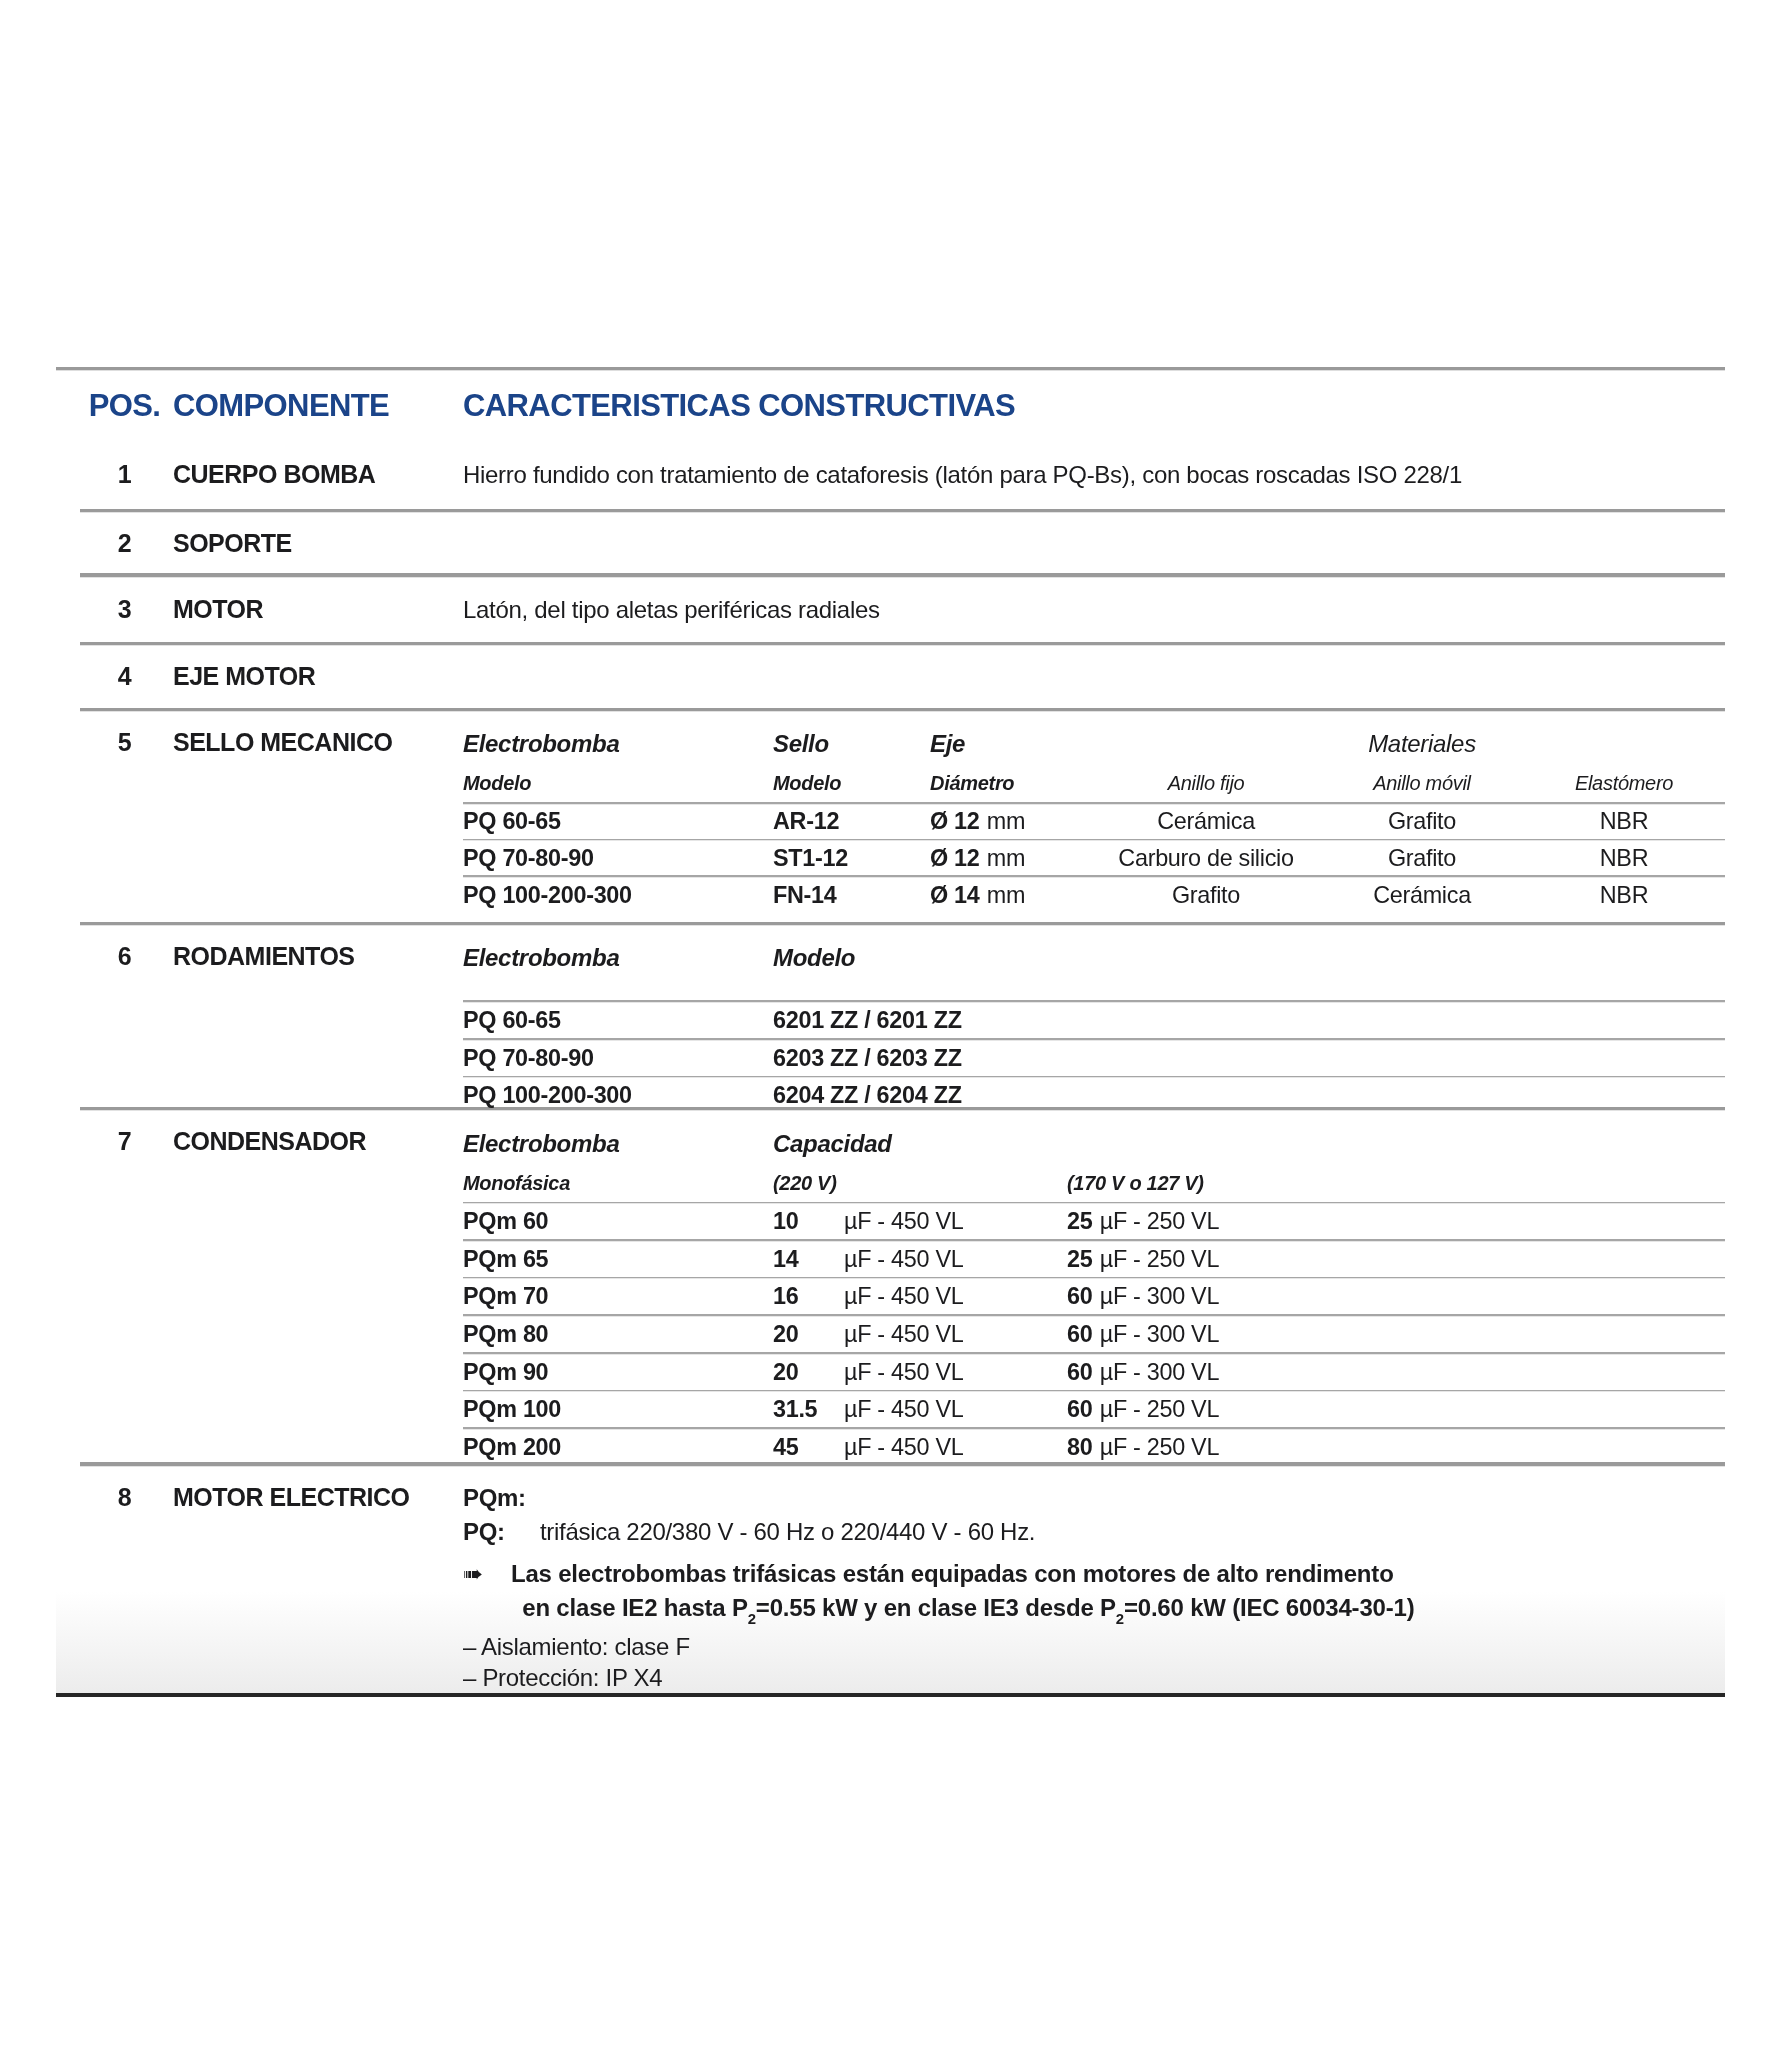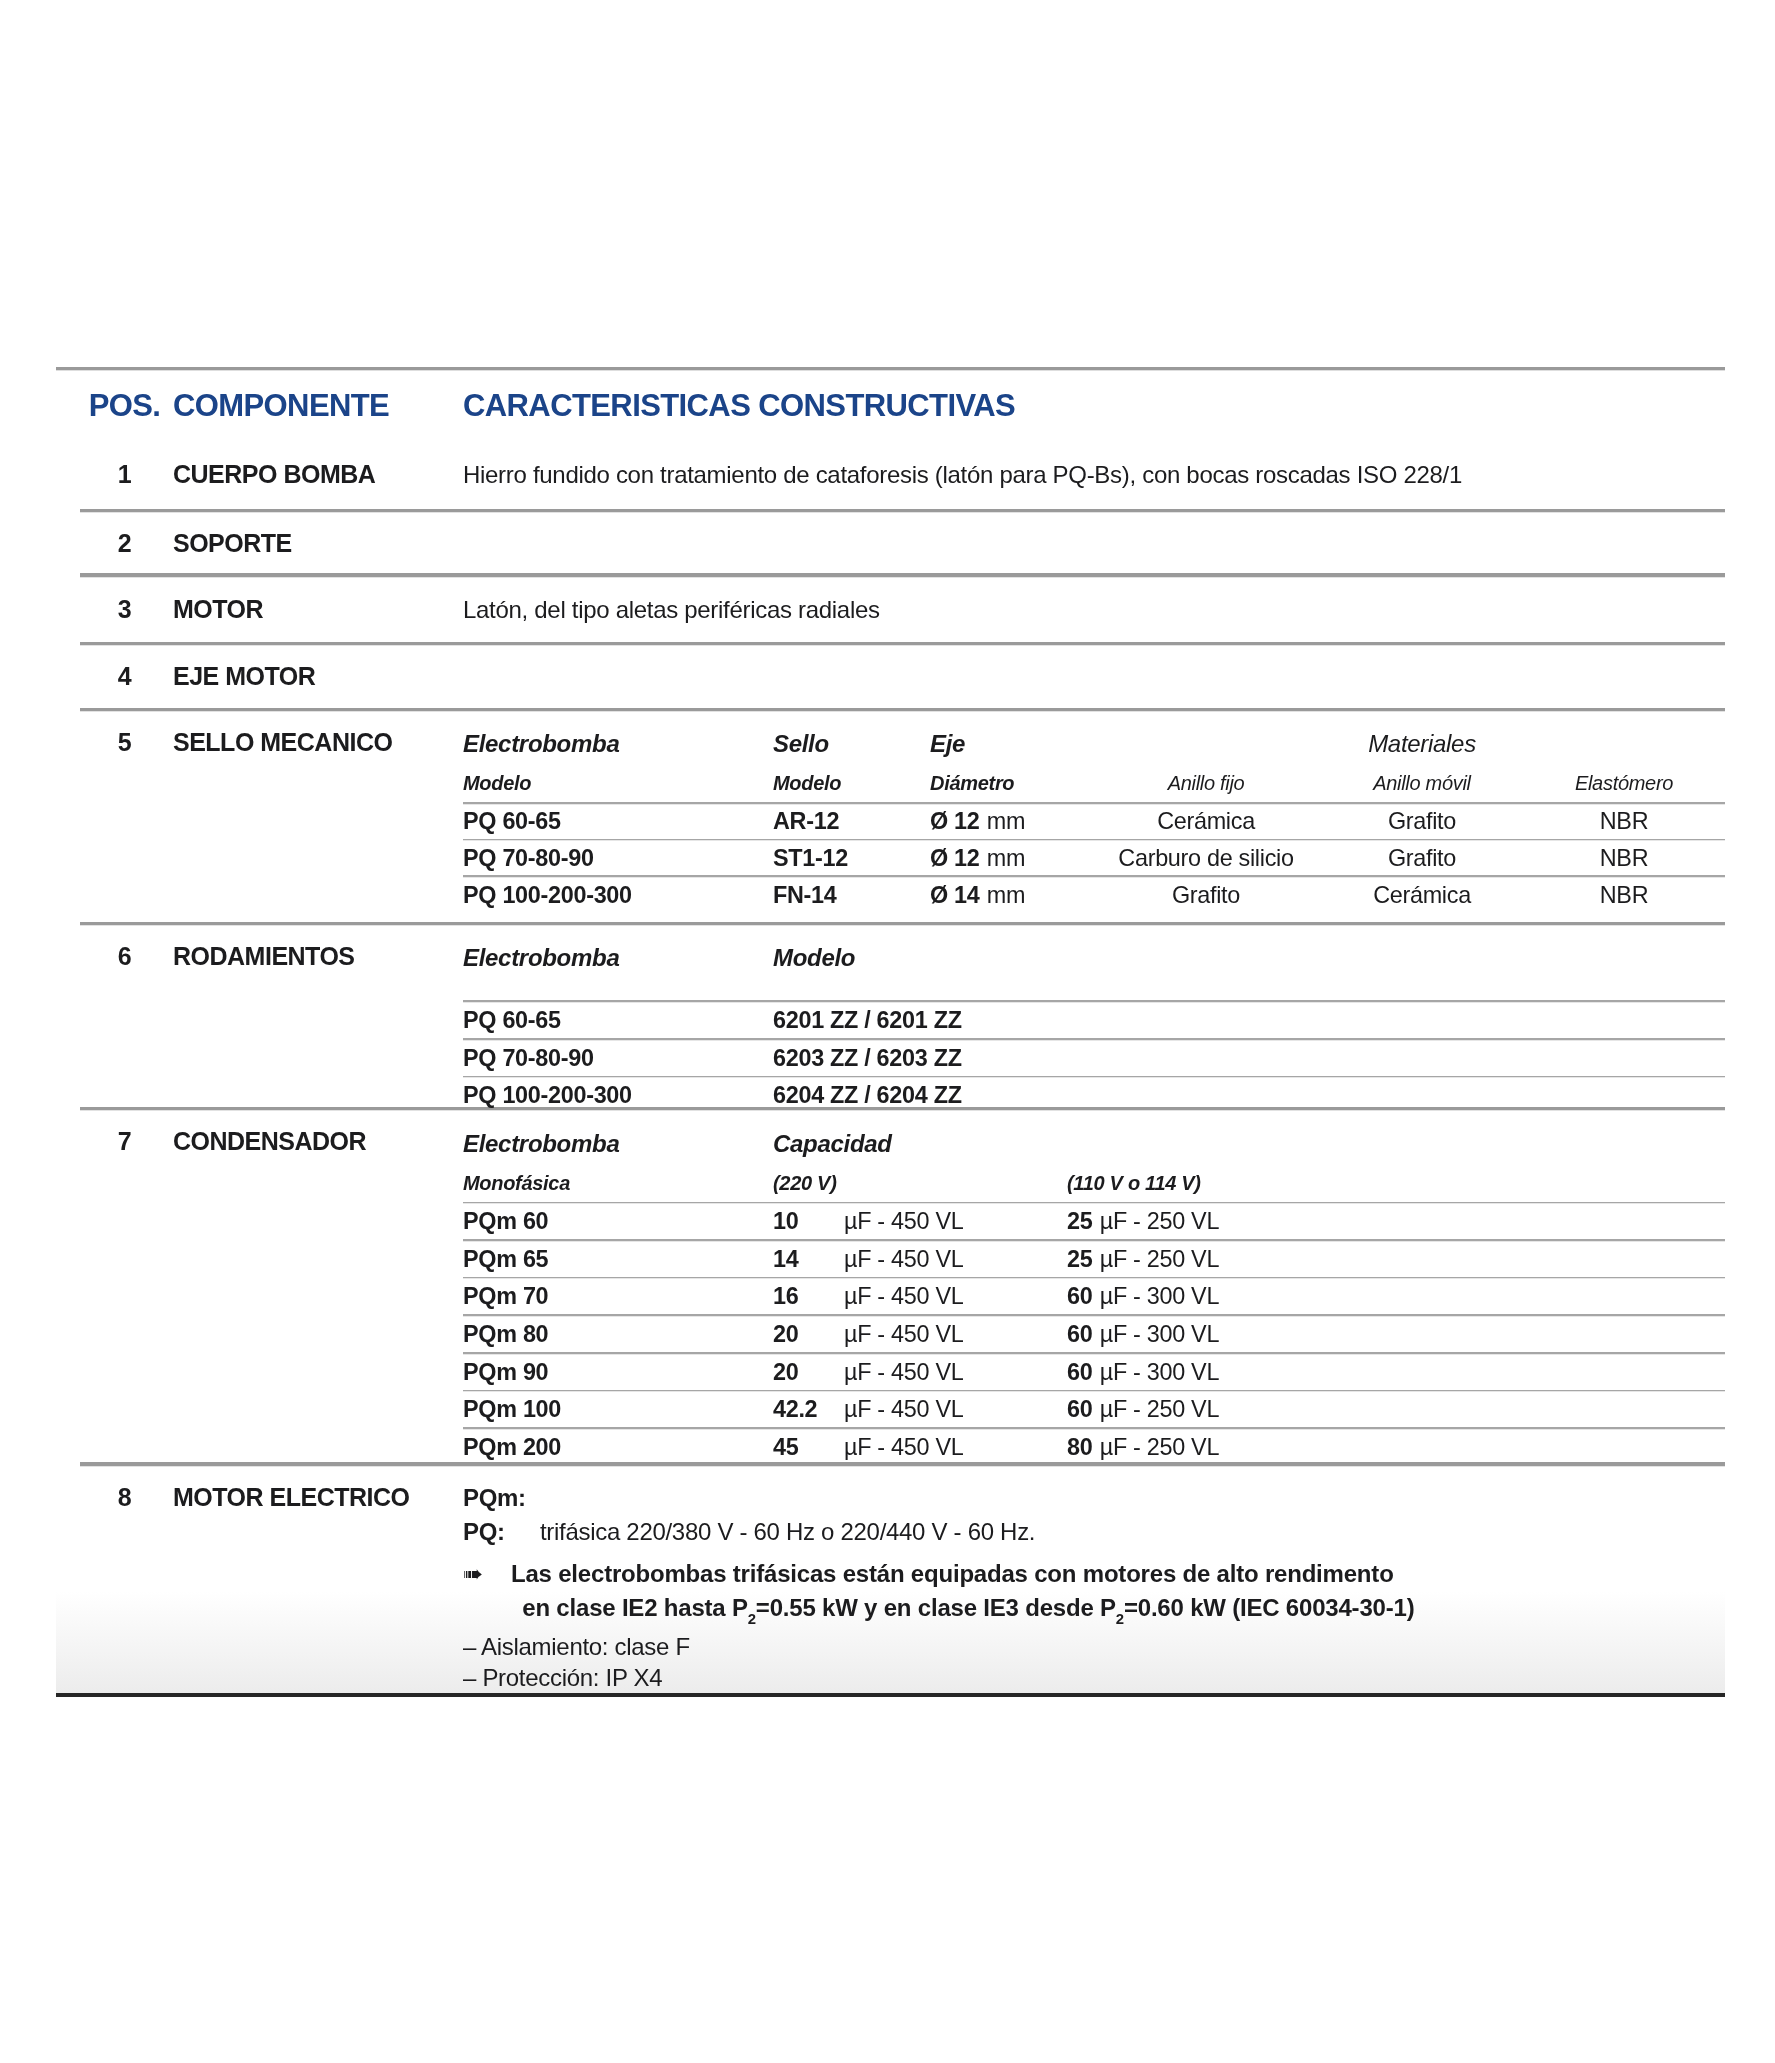--- a/index.html
+++ b/index.html
@@ -184,21 +184,21 @@
     <div class="c-comp name">CONDENSADOR</div>
     <div class="c-desc sub-pad">
       <div class="cond-grid hdr1">
         <div>Electrobomba</div>
         <div>Capacidad</div>
         <div></div>
       </div>
       <div class="cond-grid hdr2">
         <div>Monofásica</div>
         <div>(220 V)</div>
-        <div>(110 V o 114 V)</div>
+        <div>(170 V o 127 V)</div>
       </div>
       <div class="rule"></div>
 
       <div class="cond-grid drow43">
         <div class="b">PQm 60</div>
         <div><span class="numw">10</span><span>µF - 450 VL</span></div>
         <div><span class="numsp">25</span><span>µF - 250 VL</span></div>
       </div>
       <div class="rule"></div>
       <div class="cond-grid drow43">
@@ -220,21 +220,21 @@
       </div>
       <div class="rule"></div>
       <div class="cond-grid drow43">
         <div class="b">PQm 90</div>
         <div><span class="numw">20</span><span>µF - 450 VL</span></div>
         <div><span class="numsp">60</span><span>µF - 300 VL</span></div>
       </div>
       <div class="rule"></div>
       <div class="cond-grid drow43">
         <div class="b">PQm 100</div>
-        <div><span class="numw">42.2</span><span>µF - 450 VL</span></div>
+        <div><span class="numw">31.5</span><span>µF - 450 VL</span></div>
         <div><span class="numsp">60</span><span>µF - 250 VL</span></div>
       </div>
       <div class="rule"></div>
       <div class="cond-grid drow43">
         <div class="b">PQm 200</div>
         <div><span class="numw">45</span><span>µF - 450 VL</span></div>
         <div><span class="numsp">80</span><span>µF - 250 VL</span></div>
       </div>
     </div>
   </div>

